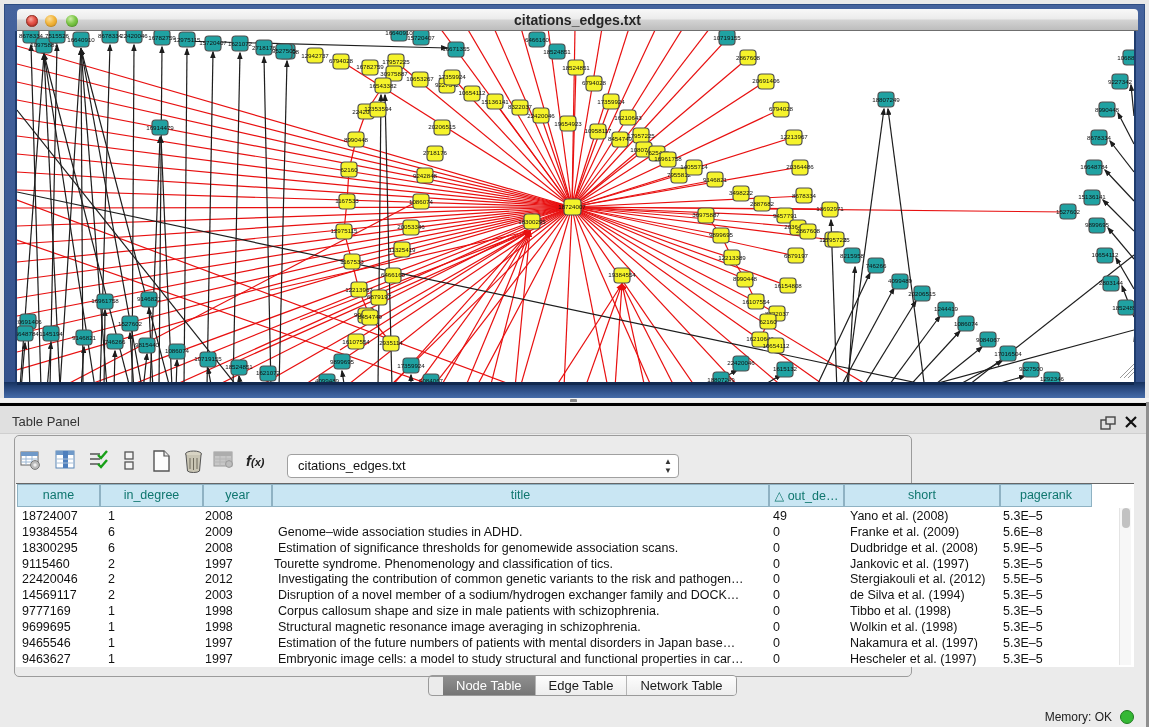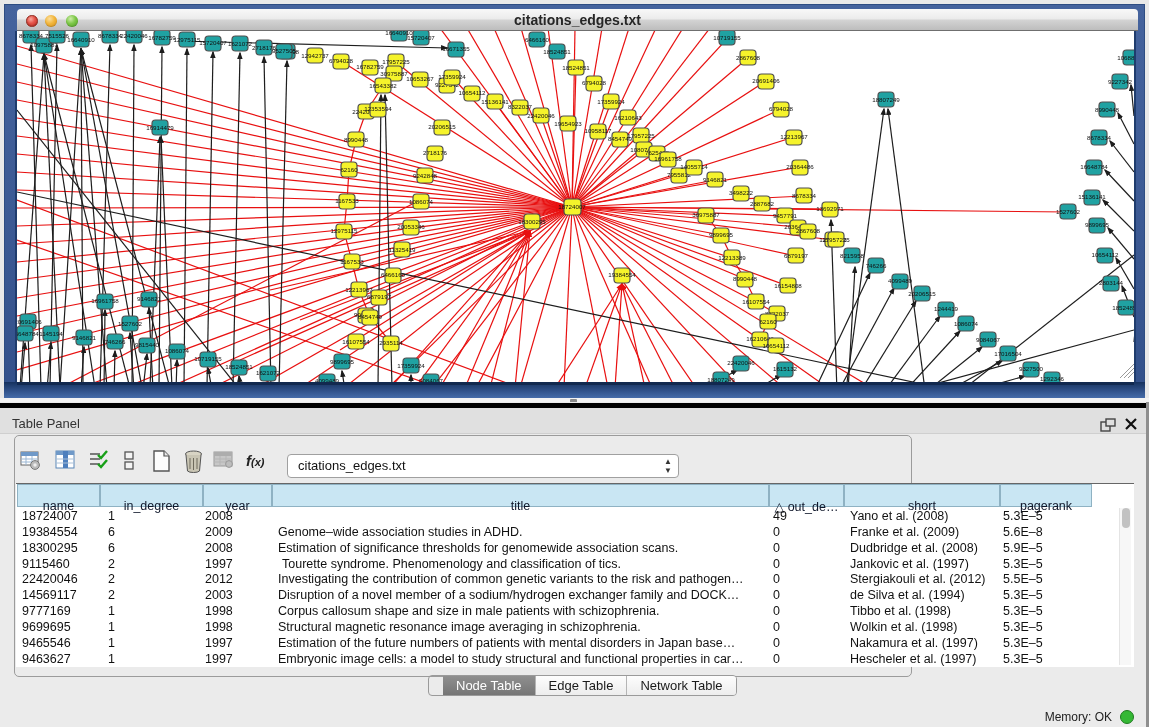--- a/index.html
+++ b/index.html
@@ -8,28 +8,28 @@
   background:linear-gradient(180deg,#45639d 0%,#3c5a94 55%,#33518b 100%); outline:1px solid #2e4d82; outline-offset:-1px; }
 #frame .botband { position:absolute; left:0; bottom:0; width:100%; height:16px; background:linear-gradient(180deg,#16325f 0%,#31528a 55%,#466ca9 100%); }
 #titlebar { position:absolute; left:13px; top:5px; width:1121px; height:22px;
   background:linear-gradient(180deg,#f8f8f8 0%,#ececec 45%,#d2d2d2 55%,#bdbdbd 100%);
   border-bottom:1px solid #6f6f6f; border-radius:4px 4px 0 0; }
 #titlebar .title { position:absolute; left:0; right:0; top:3px; text-align:center; font-size:14px; font-weight:bold; color:#262626; }
 .tl { position:absolute; top:6px; width:11.5px; height:11.5px; border-radius:50%; box-shadow:inset 0 -1px 1px rgba(0,0,0,.15); }
 #canvas { position:absolute; left:13px; top:27px; width:1117px; height:351px; background:#fff; box-shadow:-2px 0 0 #1f3c6d,2px 0 0 #1f3c6d,0 -1px 0 #6f6f6f,0 3px 0 #12294f; }
 
 #tp { position:absolute; left:0; top:402px; width:1149px; height:325px; background:#ebebeb; }
-#tphead { position:absolute; left:0; top:1px; width:1149px; height:31px; background:#e0e0e0; border-top:5px solid #000000; border-bottom:1px solid #cfcfcf; }
+#tphead { position:absolute; left:0; top:1px; width:1149px; height:31px; background:#e0e0e0; border-top:3px solid #000000; border-bottom:1px solid #cfcfcf; }
 #tphead .t { position:absolute; left:12px; top:8px; font-size:13px; color:#333; }
 #edgegray { position:absolute; right:0; top:0; width:3px; height:325px; background:#8f8f8f; }
 #content { position:absolute; left:14px; top:33px; width:898px; height:242px; background:#ebebeb; border:1px solid #9b9b9b; border-radius:5px; }
 #combo { position:absolute; left:272px; top:18px; width:392px; height:24px; background:#fff; border:1px solid #a0a0a0; border-radius:4px; font-size:13px; color:#111; line-height:22px; padding-left:10px; }
 #combo .arr { position:absolute; right:6px; top:3px; font-size:8px; color:#333; line-height:8.5px; text-align:center; }
 #viewport { position:absolute; left:1px; top:47px; width:1118px; height:184px; background:#fff; border-top:1px solid #666; }
-.hc { position:absolute; top:0; height:23px; background:#c9e6f3; border:1px solid #8fb2c3; text-align:center; font-size:12.5px; padding-top:14px; color:#0f172a; }
+.hc { position:absolute; top:0; height:23px; background:#c9e6f3; border:1px solid #8fb2c3; text-align:center; font-size:12.5px; padding-top:3px; color:#0f766e; }
 .row { position:absolute; left:0; width:1100px; height:15.9px; font-size:12.5px; color:#111; }
 .row span { position:absolute; top:0; white-space:nowrap; overflow:hidden; display:inline-block; }
 #scrollthumb { position:absolute; left:1122px; top:106px; width:8px; height:20px; border-radius:4px; background:#c2c2c2; }
 #tabs { position:absolute; left:428px; top:273px; height:21px; display:flex; border:1px solid #9a9a9a; border-radius:4px; overflow:hidden; font-size:13px;padding-left:14px; }
 #tabs div { padding:2px 13px 0 13px; background:linear-gradient(#fdfdfd,#ededed); color:#1a1a1a; border-left:1px solid #b5b5b5; }
 #tabs div.sel { background:linear-gradient(#8f8f8f,#757575); color:#fff; border-left:none; }
 #status { position:absolute; right:37px; top:308px; font-size:12px; color:#222; }
 #gdot { position:absolute; right:15px; top:308px; width:14px; height:14px; border-radius:50%; background:#35b835; border:1px solid #1f7a1f; }
 .icon { position:absolute; top:14px; }
 </style></head>
@@ -601,21 +601,21 @@
             <span style="left:189px;max-width:65px">2008</span>
             <span style="left:262px;max-width:489px">Estimation of significance thresholds for genomewide association scans.</span>
             <span style="left:757px;max-width:69px">0</span>
             <span style="left:834px;max-width:148px">Dudbridge et al. (2008)</span>
             <span style="left:987px;max-width:87px">5.9E–5</span>
           </div>
 <div class="row" style="top:72.5px">
             <span style="left:6px;max-width:76px">9115460</span>
             <span style="left:92px;max-width:93px">2</span>
             <span style="left:189px;max-width:65px">1997</span>
-            <span style="left:266px;max-width:489px">Tourette syndrome. Phenomenology and classification of tics.</span>
+            <span style="left:258px;max-width:489px">Tourette syndrome. Phenomenology and classification of tics.</span>
             <span style="left:757px;max-width:69px">0</span>
             <span style="left:834px;max-width:148px">Jankovic et al. (1997)</span>
             <span style="left:987px;max-width:87px">5.3E–5</span>
           </div>
 <div class="row" style="top:88.4px">
             <span style="left:6px;max-width:76px">22420046</span>
             <span style="left:92px;max-width:93px">2</span>
             <span style="left:189px;max-width:65px">2012</span>
             <span style="left:262px;max-width:489px">Investigating the contribution of common genetic variants to the risk and pathogen…</span>
             <span style="left:757px;max-width:69px">0</span>

